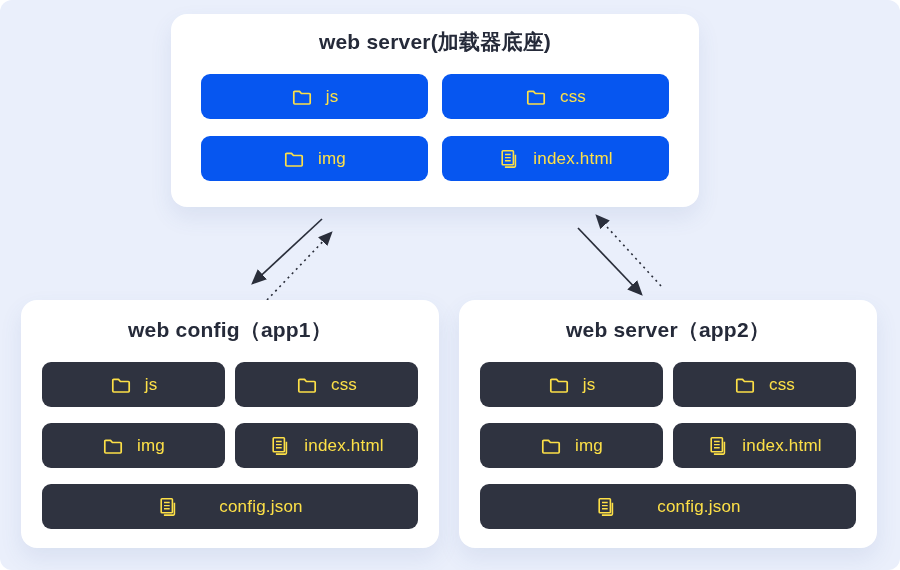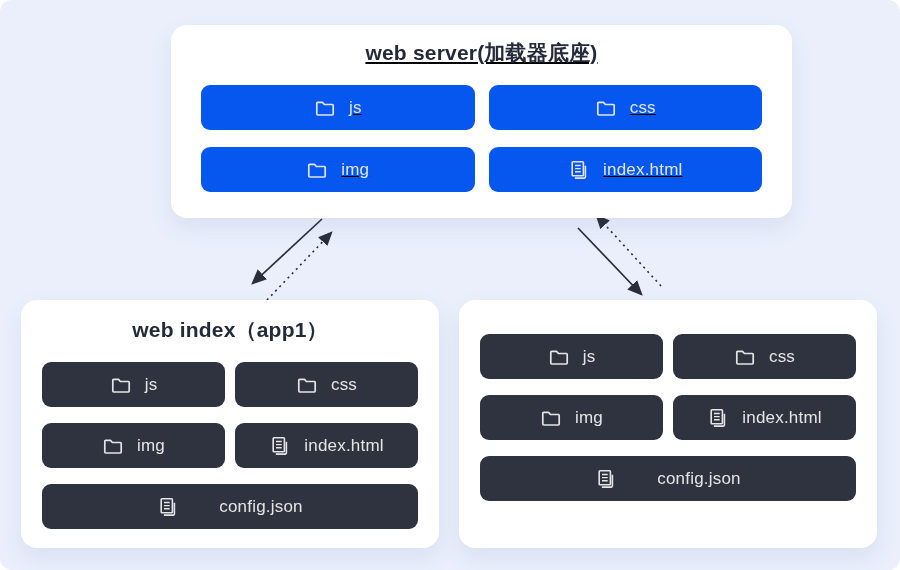--- a/index.html
+++ b/index.html
@@ -11,32 +11,32 @@
   .arrows{position:absolute;left:0;top:0;width:900px;height:570px;pointer-events:none;}
   .card{
     position:absolute;background:#ffffff;border-radius:16px;
     box-shadow:0 10px 22px rgba(70,95,160,0.10);
     box-sizing:border-box;
   }
   .card h2{
     margin:0;text-align:center;font-size:21px;line-height:28px;font-weight:700;
     color:#252A39;letter-spacing:.2px;
   }
-  .card-base{left:171px;top:25px;width:621px;height:193px;padding:14px 30px 0 30px;text-decoration:underline;}
+  .card-base{left:171px;top:14px;width:528px;height:193px;padding:14px 30px 0 30px;}
   .card-app{top:300px;width:418px;height:248px;padding:16px 21px 0 21px;}
   .card-app1{left:21px;}
   .card-app2{left:459px;}
   .grid{
     display:grid;grid-template-columns:1fr 1fr;margin-top:18px;
   }
   .card-base .grid{column-gap:14px;row-gap:17px;}
   .card-app .grid{column-gap:10px;row-gap:16px;}
   .chip{
     height:45px;border-radius:9px;display:flex;align-items:center;justify-content:center;
-    gap:13px;color:#e5e5e5;font-size:17px;letter-spacing:.2px;
+    gap:13px;color:#fde047;font-size:17px;letter-spacing:.2px;
   }
   .chip.blue{background:#0656F0;}
   .chip.dark{background:#2F3340;}
   .chip .icon{display:flex;align-items:center;}
   .chip svg{width:22px;height:22px;display:block;}
   .span2{grid-column:1 / -1;gap:40px;}
   .defs{position:absolute;width:0;height:0;overflow:hidden;}
 </style>
 </head>
 <body>
@@ -100,21 +100,21 @@
             <svg>
               <use href="#sym-file"></use>
             </svg>
           </span>
         <span>index.html</span>
       </div>
     </div>
   </section>
 
   <section class="card card-app card-app1">
-    <h2>web index（app1）</h2>
+    <h2>web config（app1）</h2>
     <div class="grid">
       <div class="chip dark">
         <span class="icon">
             <svg>
               <use href="#sym-folder"></use>
             </svg>
           </span>
         <span>js</span>
       </div>
       <div class="chip dark">
@@ -146,20 +146,21 @@
             <svg>
               <use href="#sym-file"></use>
             </svg>
           </span>
         <span>config.json</span>
       </div>
     </div>
   </section>
 
   <section class="card card-app card-app2">
+    <h2>web server（app2）</h2>
     <div class="grid">
       <div class="chip dark">
         <span class="icon">
             <svg>
               <use href="#sym-folder"></use>
             </svg>
           </span>
         <span>js</span>
       </div>
       <div class="chip dark">

